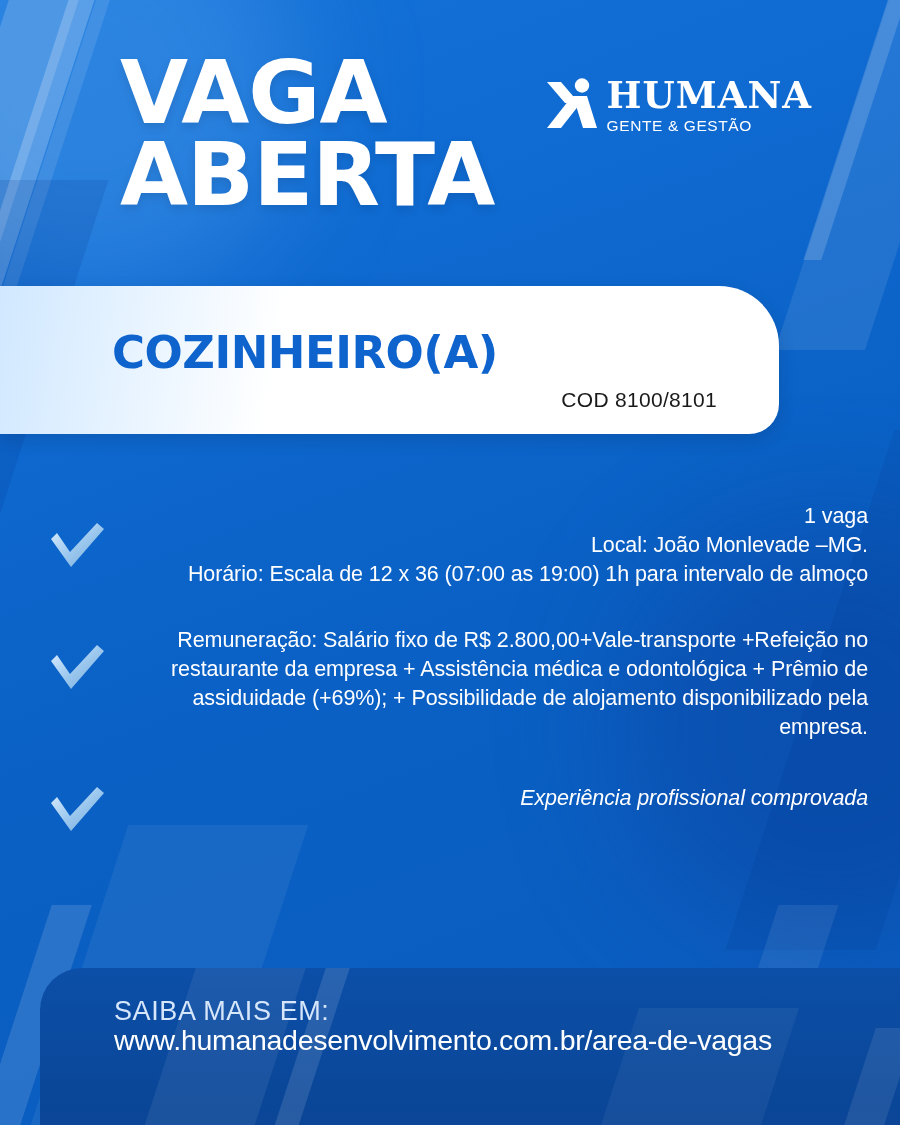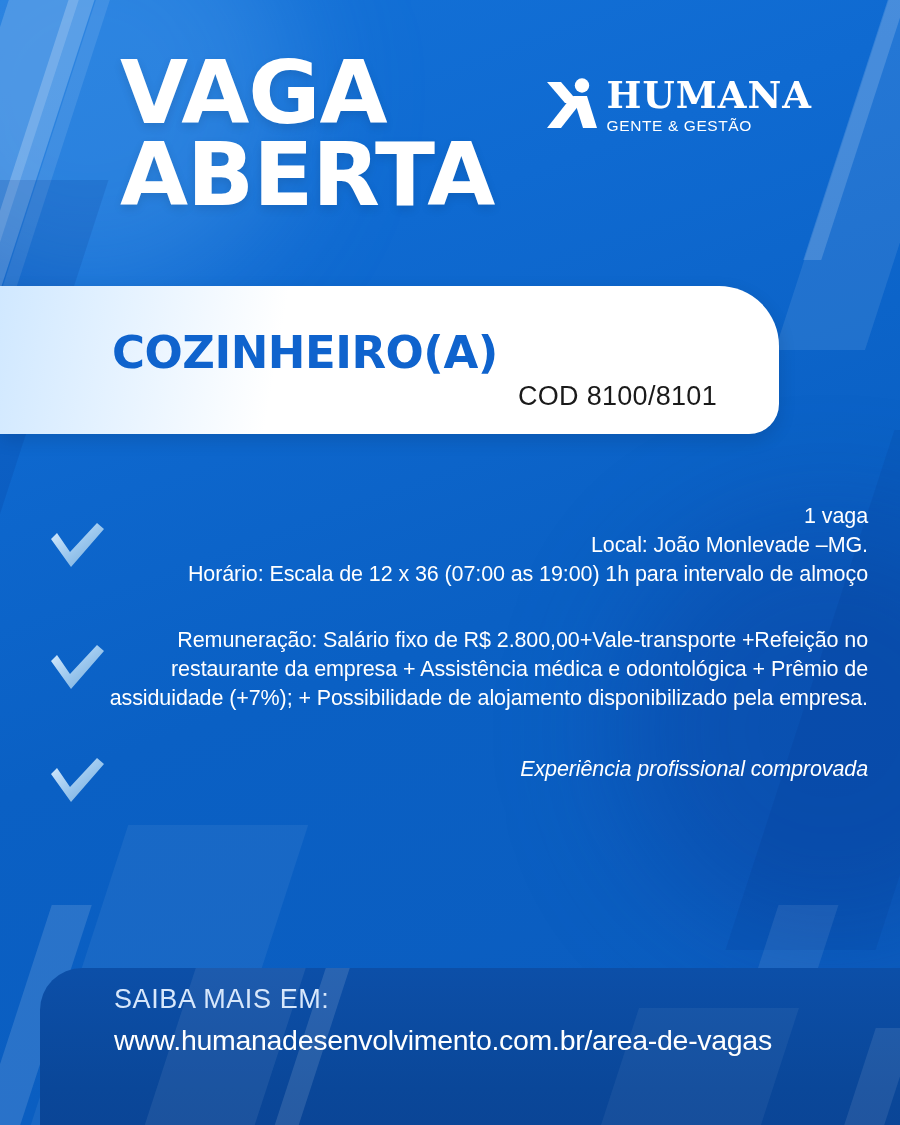--- a/index.html
+++ b/index.html
@@ -138,21 +138,21 @@
     font-weight: 700;
     font-size: 45px;
     letter-spacing: -0.5px;
     color: #0f63cd;
   }
   .role-code {
     position: absolute;
     right: 62px;
     bottom: 22px;
     font-family: "Liberation Sans", sans-serif;
-    font-size: 27px;
+    font-size: 21px;
     color: #1a1a1a;
     letter-spacing: 0.3px;
   }
 
   
   .bullets {
     position: absolute;
     left: 48px;
     top: 500px;
     width: 820px;
@@ -202,21 +202,21 @@
     background: rgba(255,255,255,0.07);
   }
   .footer .f1 { left: 120px; top: -30px; width: 110px; height: 280px; }
   .footer .f2 { left: 250px; top: -30px; width: 24px;  height: 280px; background: rgba(255,255,255,0.12); }
   .footer .f3 { right: 180px; top: 40px; width: 160px; height: 240px; background: rgba(255,255,255,0.05); }
   .footer .f4 { right: 60px; top: 60px;  width: 40px;  height: 220px; background: rgba(255,255,255,0.09); }
 
   .footer-label {
     position: absolute;
     left: 74px;
-    top: 16px;
+    top: 28px;
     color: #d7e7fb;
     font-size: 27px;
     letter-spacing: 0.6px;
     font-family: "Liberation Sans", sans-serif;
   }
   .footer-url {
     position: absolute;
     left: 74px;
     top: 56px;
     color: #ffffff;
@@ -298,21 +298,21 @@
           <defs>
             <linearGradient id="ckg2" x1="0" y1="0" x2="1" y2="1">
               <stop offset="0%" stop-color="#dff0ff"></stop>
               <stop offset="50%" stop-color="#9ec9ef"></stop>
               <stop offset="100%" stop-color="#6ea7d8"></stop>
             </linearGradient>
           </defs>
           <path d="M3 17 L9 11 L22 30 L49 1 L56 7 L23 45 Z" fill="url(#ckg2)"></path>
         </svg>
       </div>
-      <div class="bullet-text">Remuneração: Salário fixo de R$ 2.800,00+Vale-transporte +Refeição no restaurante da empresa + Assistência médica e odontológica + Prêmio de assiduidade (+7%); + Possibilidade de alojamento disponibilizado pela empresa.</div>
+      <div class="bullet-text">Remuneração: Salário fixo de R$ 2.800,00+Vale-transporte +Refeição no restaurante da empresa + Assistência médica e odontológica + Prêmio de assiduidade (+69%); + Possibilidade de alojamento disponibilizado pela empresa.</div>
     </div>
 
     <div class="bullet b3">
       <div class="check">
         <svg width="60" height="52" viewBox="0 0 60 52" aria-hidden="true">
           <defs>
             <linearGradient id="ckg3" x1="0" y1="0" x2="1" y2="1">
               <stop offset="0%" stop-color="#dff0ff"></stop>
               <stop offset="50%" stop-color="#9ec9ef"></stop>
               <stop offset="100%" stop-color="#6ea7d8"></stop>

